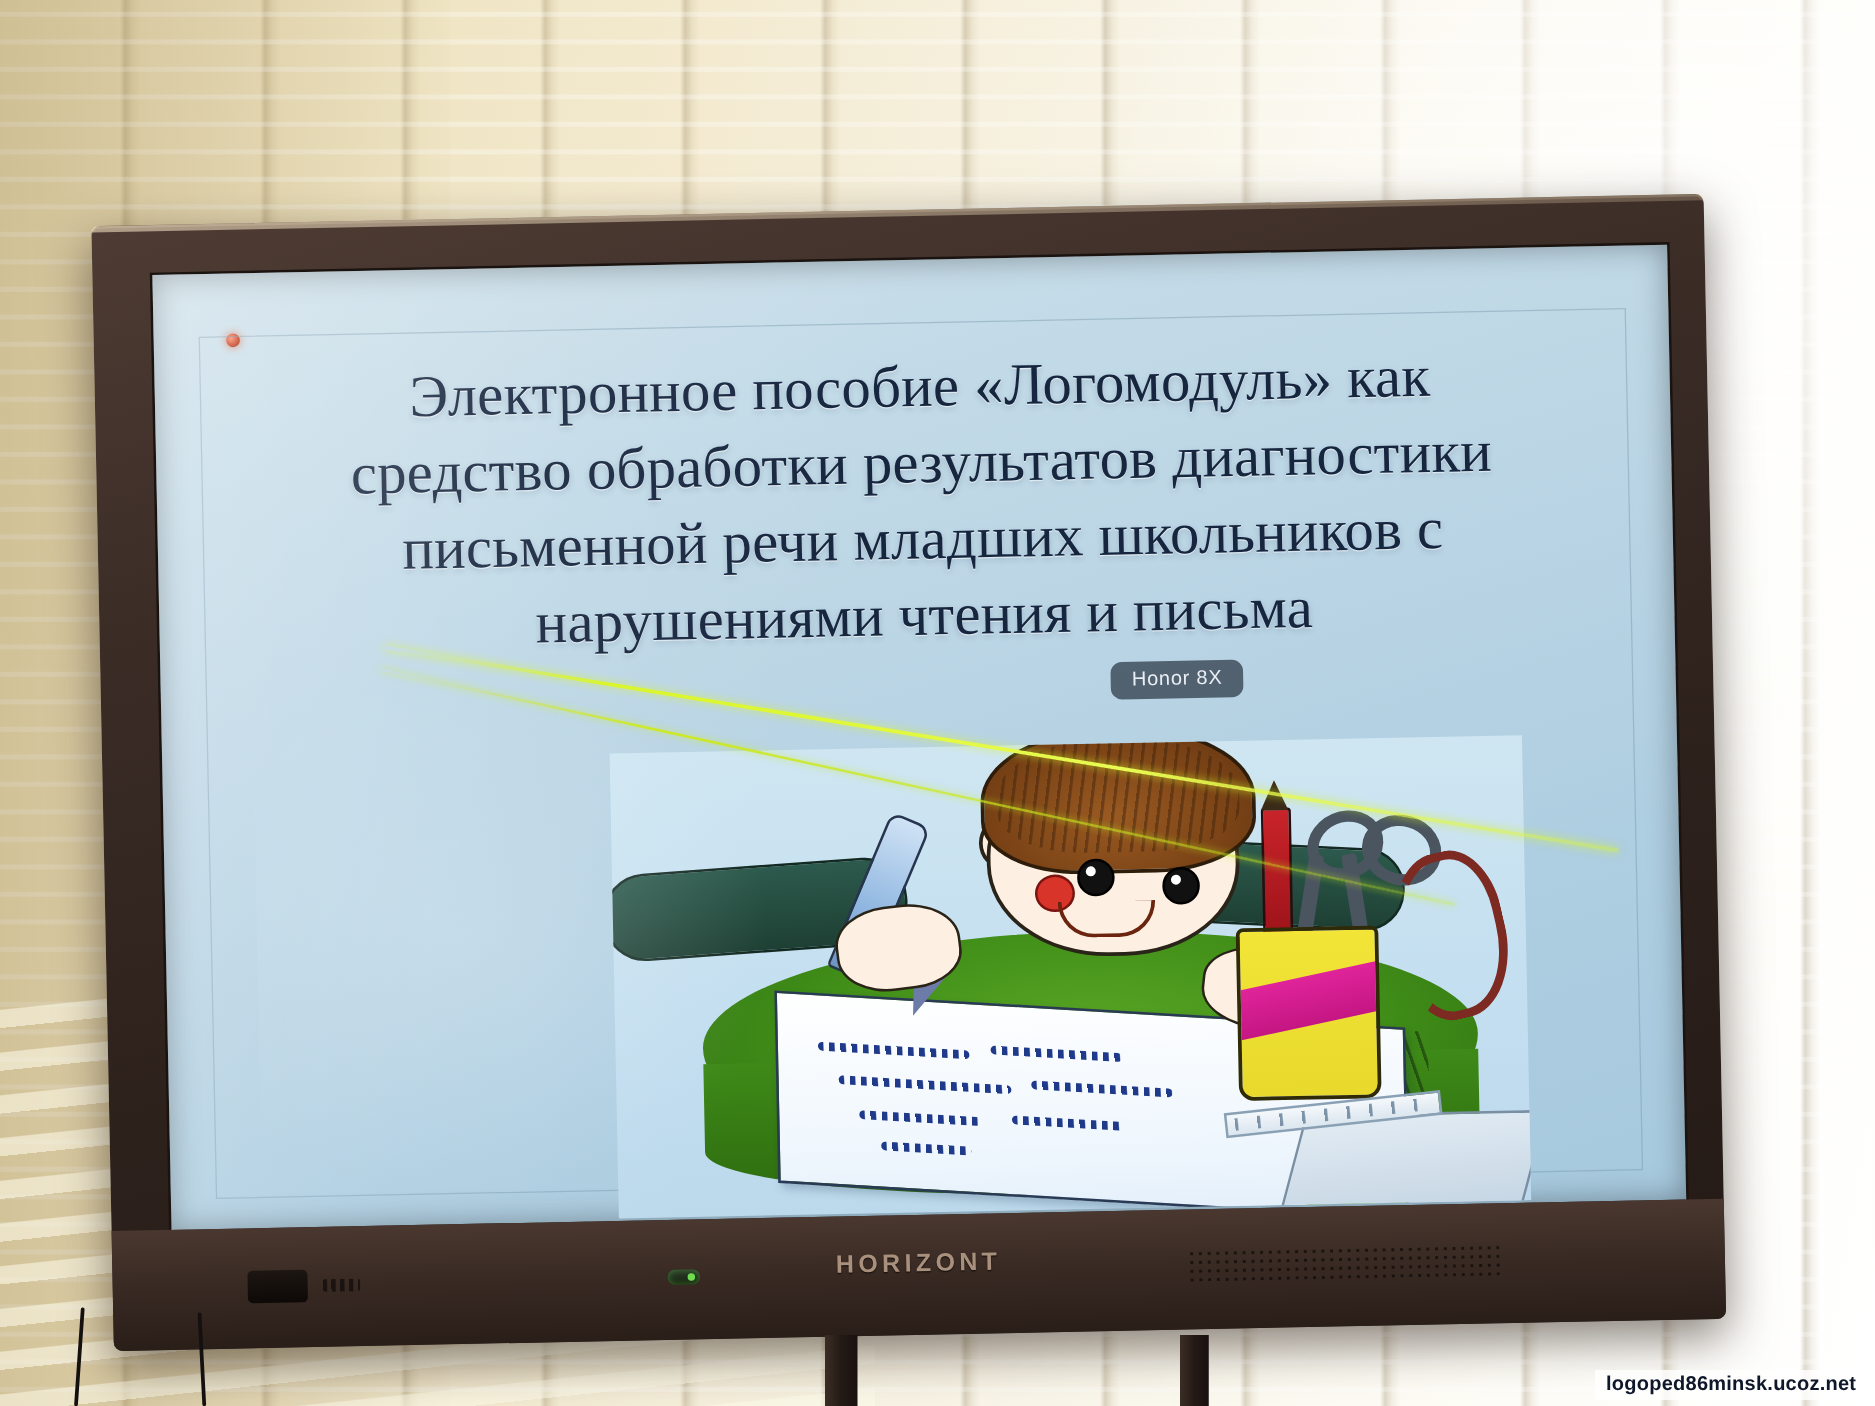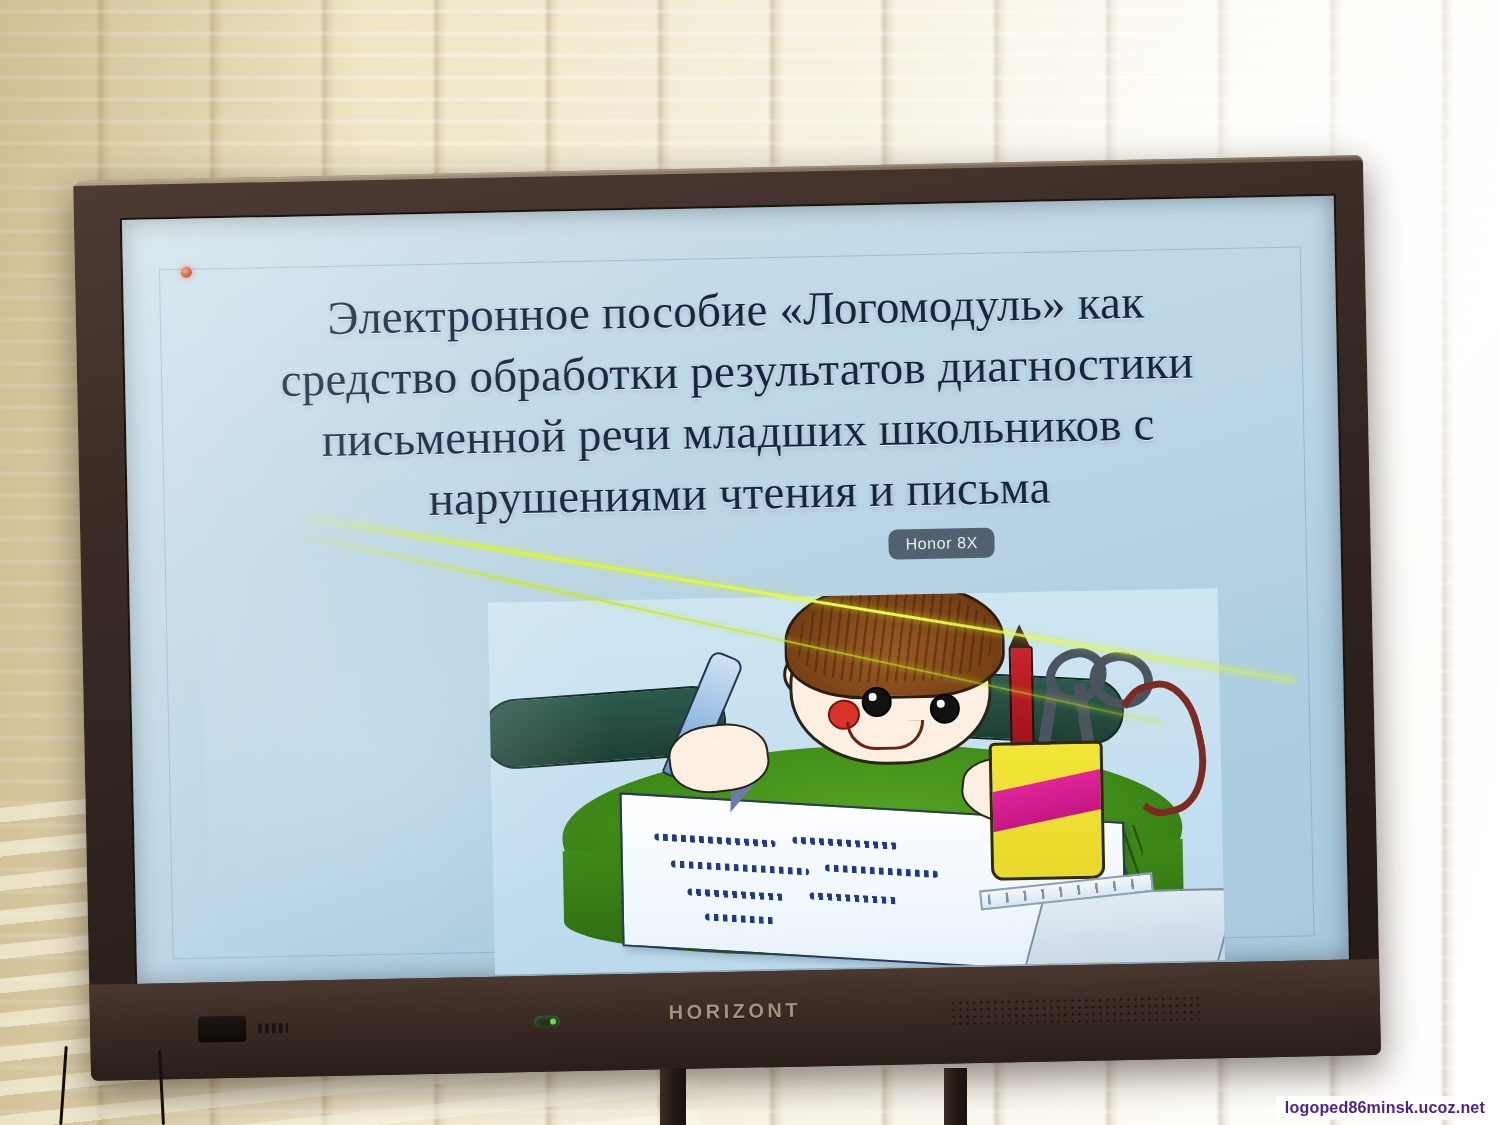--- a/index.html
+++ b/index.html
@@ -305,21 +305,21 @@
   
   .leg{position:absolute;background:linear-gradient(to right,#3b2d26,#241a15,#191110);}
   .leg.a{left:660px;top:1068px;width:26px;height:57px;}
   .leg.b{left:944px;top:1068px;width:23px;height:57px;}
 
   
   .watermark{
     position:absolute;right:6px;bottom:5px;
     padding:3px 9px;
     background:rgba(255,255,255,0.80);
-    color:#4c1d95;font-family:"Liberation Sans",sans-serif;
+    color:#0f172a;font-family:"Liberation Sans",sans-serif;
     font-size:16px;font-weight:700;letter-spacing:0.2px;
   }
 </style>
 </head>
 <body>
 
 <div id="scene">
 
   <div class="blinds"></div>
   <div class="blind-shadow-l"></div>

